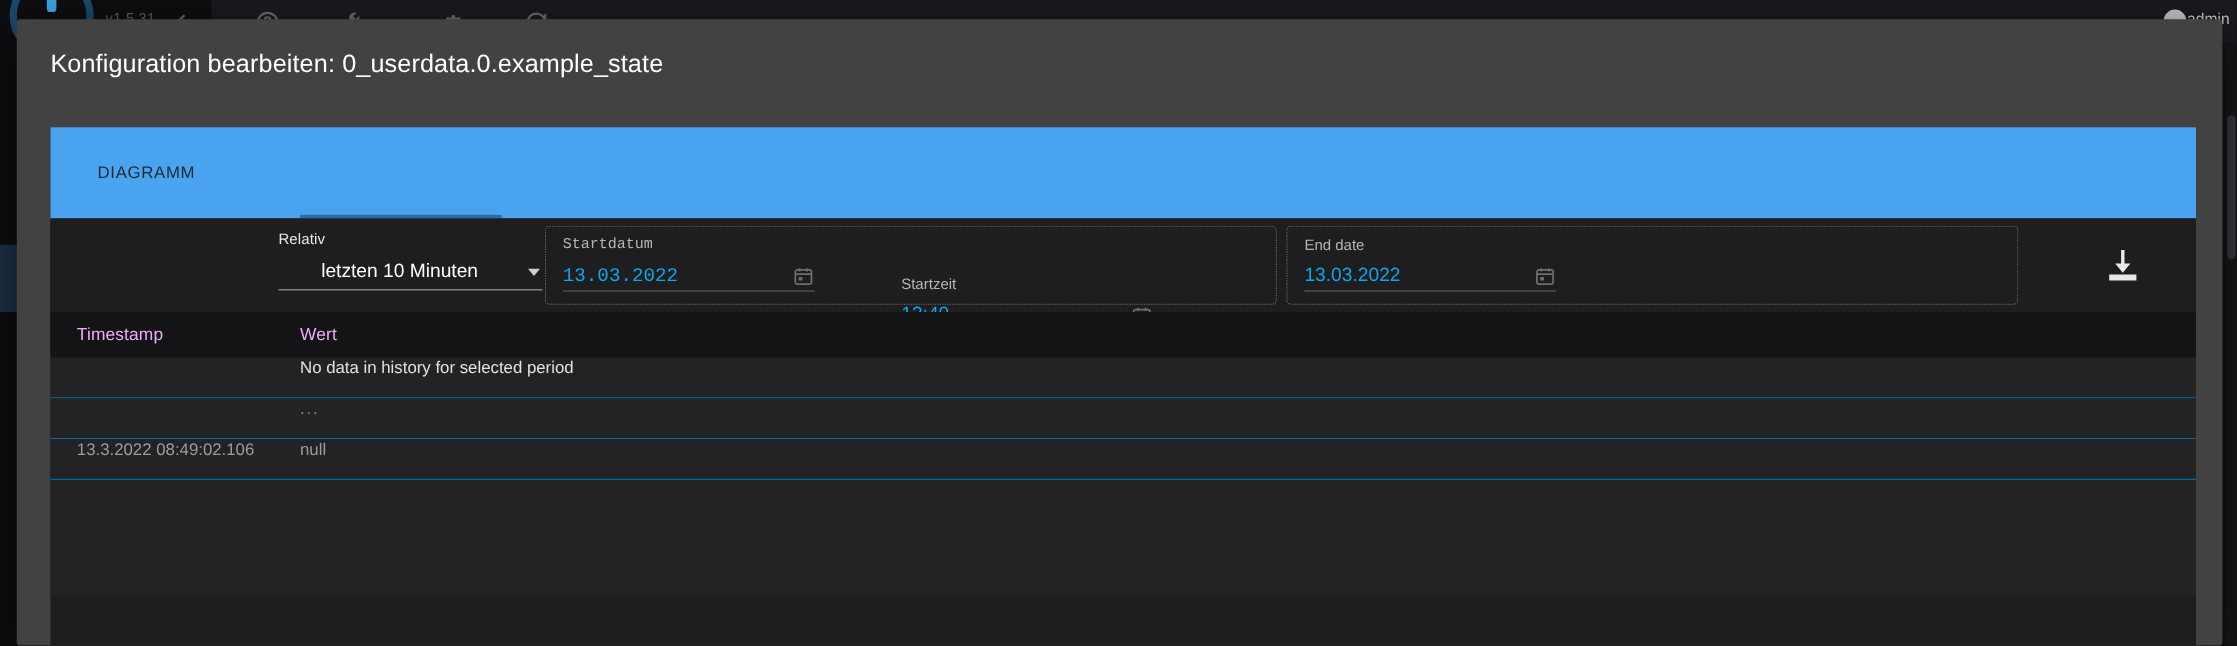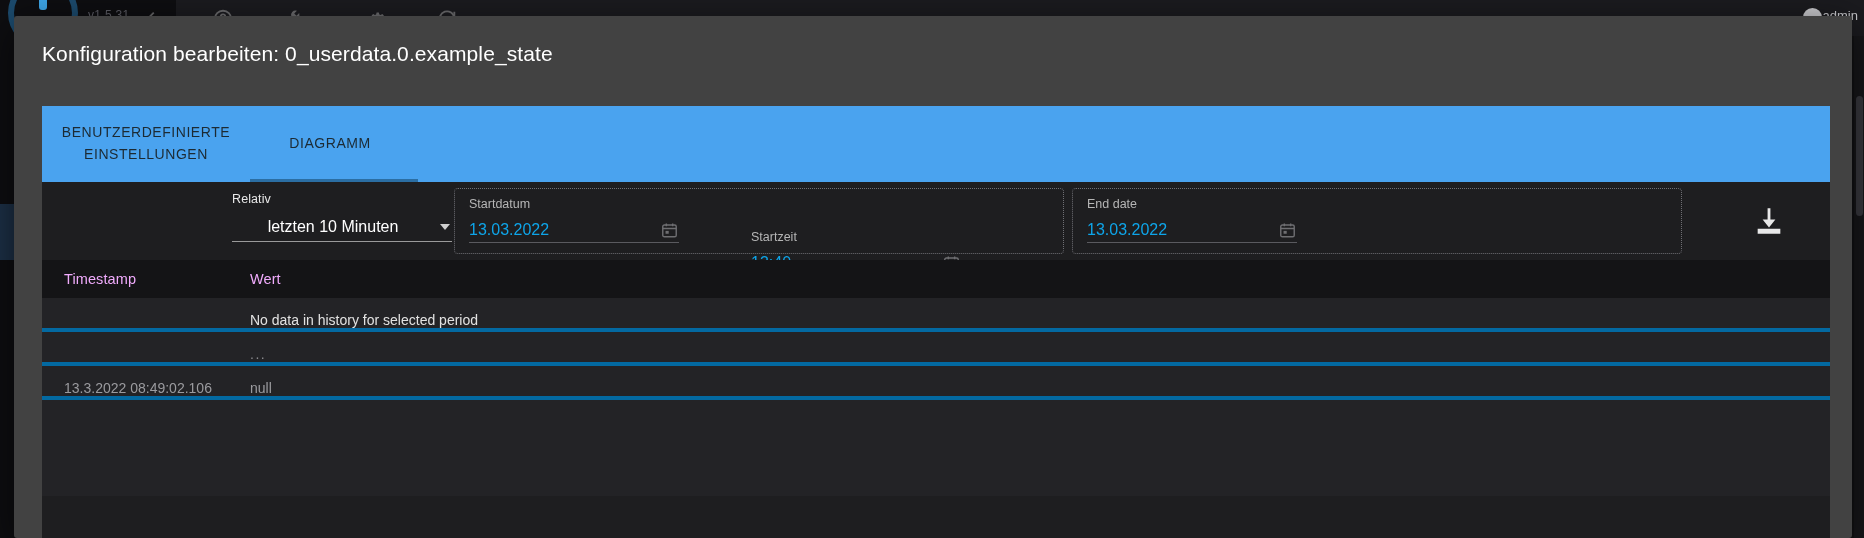--- a/index.html
+++ b/index.html
@@ -177,22 +177,22 @@
   .thead {
     height: 38px; background: #141416;
     display: flex; align-items: center;
   }
   .th {
     font-size: 14.5px; color: #f0abfc; letter-spacing: .1px;
   }
   .col-ts { width: 208px; padding-left: 22px; }
   .col-val { flex: 1; }
   .tr {
-    height: 34px; display: flex; align-items: flex-end;
-    border-bottom: 4px solid #0369a1; background: #232326;
+    height: 34px; display: flex; align-items: flex-start;
+    border-bottom: 1px solid #0369a1; background: #232326;
   }
   .td { font-size: 14px; color: #e2e2e2; }
   .td.muted { color: #9b9b9f; }
   .td.dots { color: #8a8a8e; letter-spacing: 1.5px; }
 
   .table-rest {
     background: #232326; height: 96px;
   }
 </style>
 </head>
@@ -323,40 +323,39 @@
   </div>
 </div>
 
 <div class="modal">
 
   <div class="modal-title">Konfiguration bearbeiten: 0_userdata.0.example_state</div>
 
   <div class="modal-body">
 
     <div class="tabs">
-      <div class="tab tab-1">BENUTZERDEFINIERTE EINSTELLUNGEN</div>
       <div class="tab tab-3">DIAGRAMM</div>
       <div class="tab-indicator" style="left:208px; width:168px;"></div>
     </div>
 
     <div class="controls">
 
 
       <div class="field" style="left:190px; width:220px;">
         <div class="field-label">Relativ</div>
         <div class="select-row">
           <div class="select-value">letzten 10 Minuten</div>
           <div class="caret"></div>
           <div class="field-underline"></div>
         </div>
       </div>
 
       <div class="group" style="left:412px; width:610px;">
         <div class="group-inner">
-          <div class="sub" style="left:14px; width:210px;">
+          <div class="sub" style="left:14px; width:210px;font-family:Liberation Mono, monospace;">
             <div class="sub-label">Startdatum</div>
             <div class="sub-row">
               <div class="sub-value">13.03.2022</div>
               <span class="cal-icon">
                 <svg viewBox="0 0 24 24" fill="none" stroke="#b0b0b4" stroke-width="1.8">
                     <rect x="3.5" y="5" width="17" height="15" rx="2"></rect>
                     <path d="M3.5 9.5h17M8 3.2v3.4M16 3.2v3.4"></path>
                     <rect x="7" y="12.5" width="4" height="3.6" fill="#b0b0b4" stroke="none"></rect>
                   </svg>
               </span>

